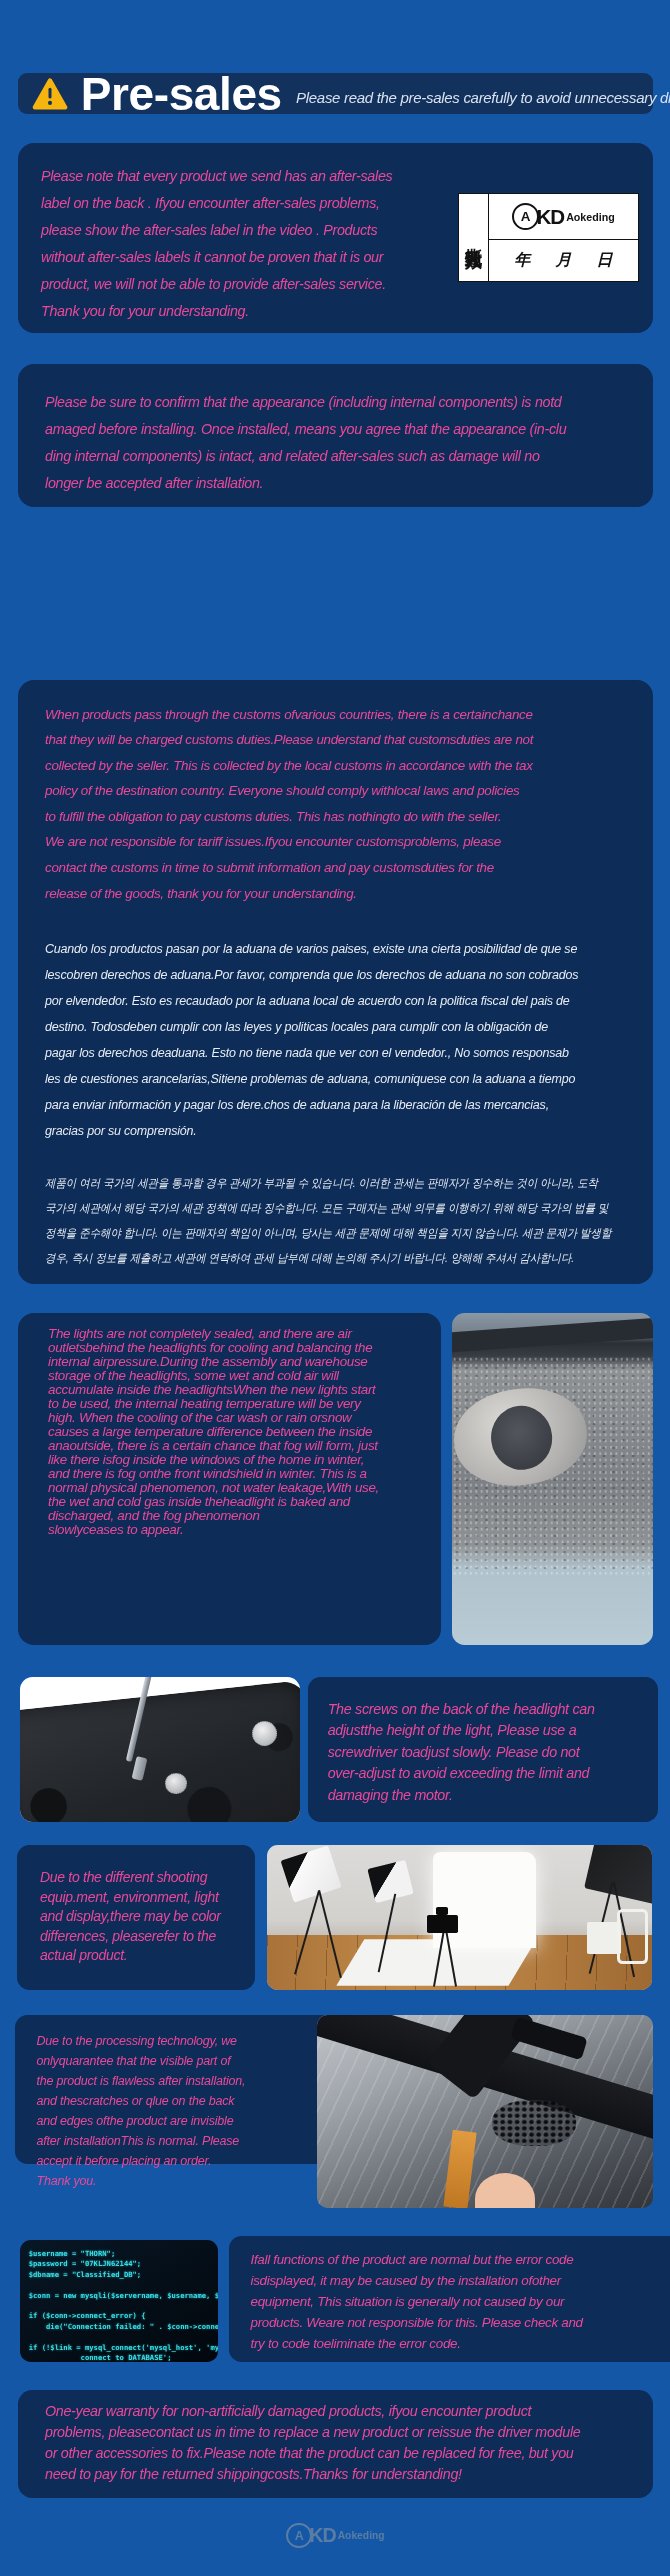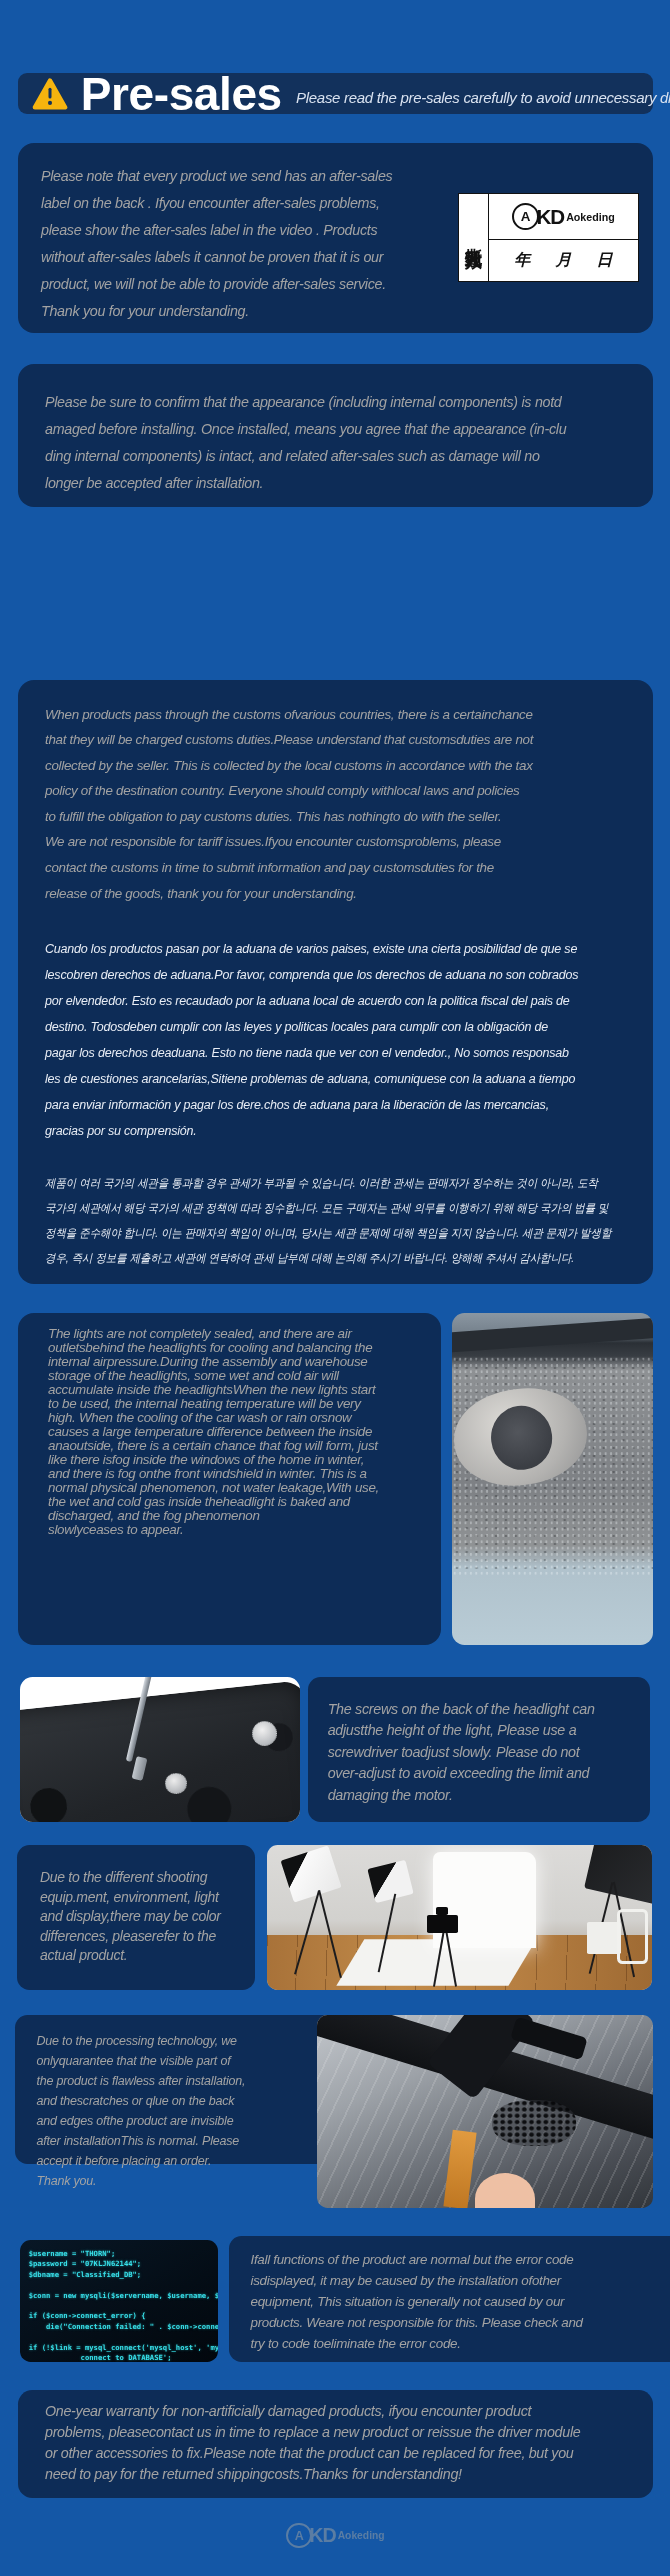--- a/index.html
+++ b/index.html
@@ -1,19 +1,19 @@
 <!DOCTYPE html>
 <html style="font-size:14.3px"><head>
 <meta charset="utf-8">
 <style>
   html,body{margin:0;padding:0;background:#0b1a2e;}
   .page{position:relative;width:671px;height:2576px;background:#1457a6;overflow:hidden;
         font-family:"Liberation Sans","DejaVu Sans",sans-serif;color:#fff;}
   .navy{background:#0d2c57;border-radius:16px;position:absolute;}
-  .txt{font-style:italic;white-space:pre;color:#a3a3a3;}
+  .txt{font-style:italic;white-space:pre;color:#ec4899;}
 
   
   .hdr{position:absolute;left:18px;top:73px;width:635px;height:41px;background:#12315c;
        border-radius:9px;display:flex;align-items:center;}
   .warn{width:36px;height:32px;margin-left:14.3px;flex:0 0 auto;}
   .hdr-title{font-size:46px;font-weight:700;letter-spacing:-0.4px;margin-left:12.5px;white-space:nowrap;}
   .hdr-sub{font-size:15px;font-style:italic;color:#d9e2f0;margin-left:14.3px;margin-top:7.2px;
            letter-spacing:-0.3px;white-space:nowrap;}
 
   
@@ -71,21 +71,21 @@
       linear-gradient(165deg,#33373c,#212428 55%,#1a1c20);
      transform:rotate(-6deg);box-shadow:inset 0 0 21.5px rgba(0,0,0,.6);}
   .screw1{position:absolute;left:83%;top:30%;width:23px;height:23px;border-radius:50%;
      background:radial-gradient(circle at 40% 35%,#f0f0f0,#b9bcc0 70%,#8d9094);border:1.8px dotted #7e8184;}
   .screw2{position:absolute;left:52%;top:66%;width:19.7px;height:19.7px;border-radius:50%;
      background:radial-gradient(circle at 40% 35%,#ececec,#b5b8bc 70%,#898c90);border:1.8px dotted #7e8184;}
   .driver{position:absolute;left:46%;top:-8%;width:6.3px;height:68%;border-radius:2.7px;
      background:linear-gradient(90deg,#d7dce2,#9aa1a9 55%,#6f767e);transform:rotate(13deg);transform-origin:top center;}
   .driver-tip{position:absolute;left:41%;top:55%;width:10.7px;height:16%;border-radius:2.7px;
      background:linear-gradient(90deg,#c3c9cf,#82888f);transform:rotate(13deg);}
-  .screwsbox{left:308px;top:1677px;width:342px;height:145px;border-radius:12.5px;}
+  .screwsbox{left:308px;top:1677px;width:342px;height:145px;border-radius:12.5px;padding-left:8px;}
   .screwsbox .txt{position:absolute;left:19.7px;top:21.5px;font-size:14.3px;line-height:21.6px;letter-spacing:-0.3px;}
 
   
   .studiobox{left:17px;top:1845px;width:238px;height:145px;border-radius:12.5px;}
   .studiobox .txt{position:absolute;left:23px;top:23px;font-size:14px;line-height:19.5px;letter-spacing:-0.3px;}
   .studio-photo{position:absolute;left:267px;top:1845px;width:385px;height:145px;border-radius:10.7px;overflow:hidden;
      background:linear-gradient(180deg,#dcdbd9 0%,#d2d1ce 52%,#c6c1ba 62%,#c6c1ba 62%);}
   .floor{position:absolute;left:0;bottom:0;width:100%;height:38%;
      background:linear-gradient(90deg,#a87239 0%,#c18a49 35%,#b67f42 65%,#9e6a33 100%);}
   .floor::before{content:"";position:absolute;inset:0;

